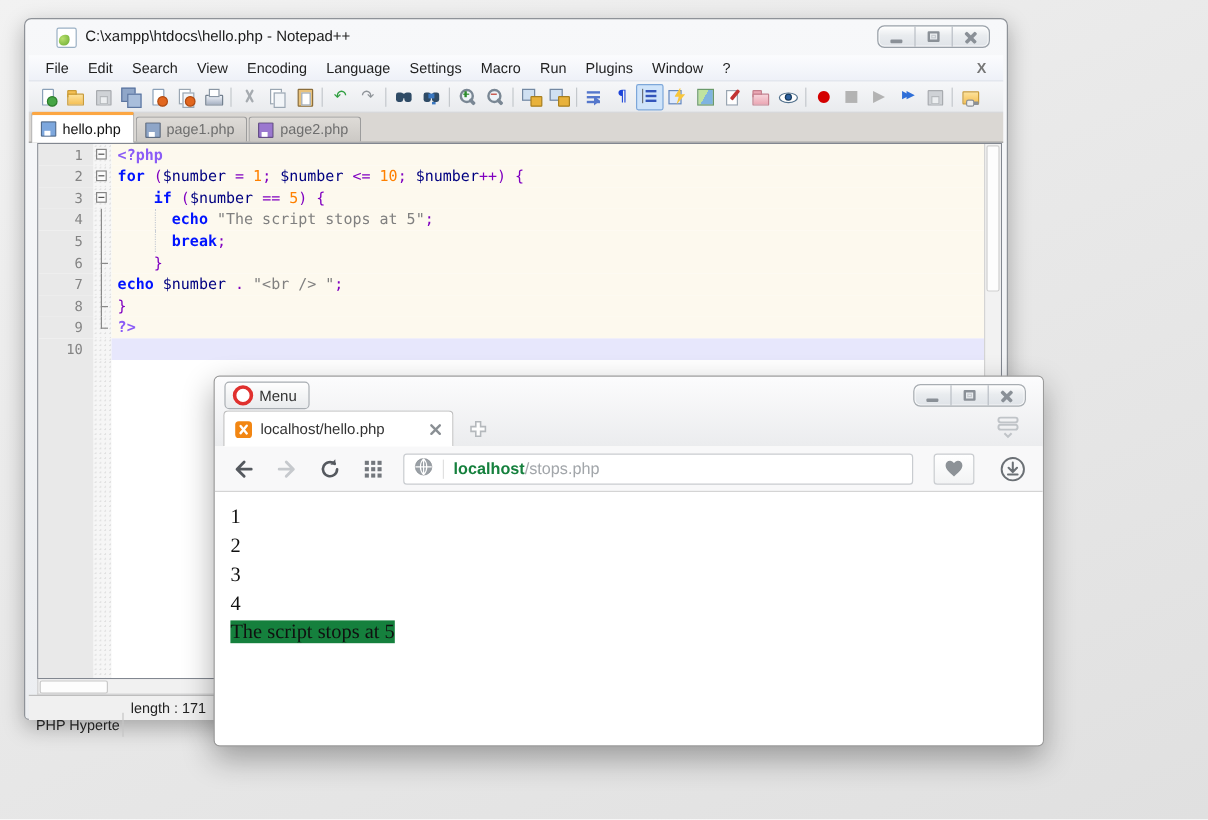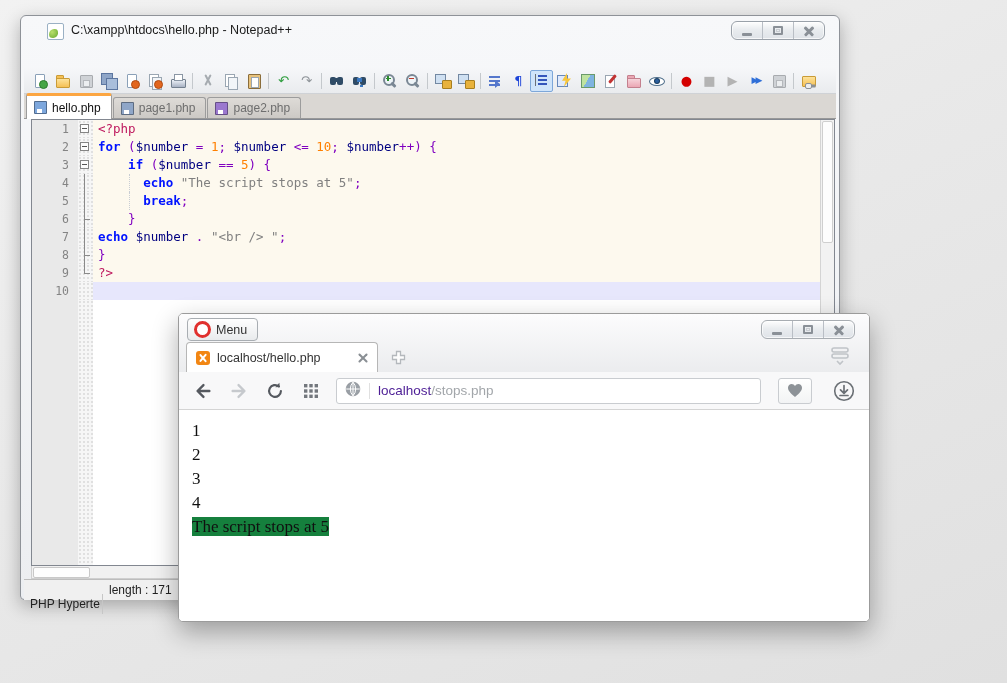--- a/index.html
+++ b/index.html
@@ -118,21 +118,21 @@
   .ed-fill .ln-cell,.ed-fill .fold-cell{height:auto;}
   .ed-fill .code-cell{background:#fff;}
   .fm-box{position:absolute;left:2px;top:4px;width:9px;height:9px;border:1px solid #858585;background:#fcfcfc;box-sizing:border-box;}
   .fm-box::after{content:"";position:absolute;left:1px;top:3px;width:5px;height:1px;background:#555;}
   .fm-v::before{content:"";position:absolute;left:6px;top:0;width:1px;height:18px;background:#8a8a8a;}
   .fm-tee::before{content:"";position:absolute;left:6px;top:0;width:1px;height:18px;background:#8a8a8a;}
   .fm-tee::after{content:"";position:absolute;left:6px;top:9px;width:6px;height:1px;background:#8a8a8a;}
   .fm-end::before{content:"";position:absolute;left:6px;top:0;width:1px;height:10px;background:#8a8a8a;}
   .fm-end::after{content:"";position:absolute;left:6px;top:9px;width:6px;height:1px;background:#8a8a8a;}
   .guide{position:absolute;left:36px;top:0;bottom:0;border-left:1px dotted #c8cdd4;}
-  .tok-tag{color:#be185d;} .tok-kw{color:#0013ff;font-weight:bold;} .tok-var{color:#000080;}
+  .tok-tag{color:#8b5cf6;font-weight:bold;} .tok-kw{color:#0013ff;font-weight:bold;} .tok-var{color:#000080;}
   .tok-num{color:#ff8000;} .tok-str{color:#808080;} .tok-op{color:#8000c0;} .tok-pl{color:#111;}
   .ed-vscroll{width:13px;background:#f2f2f2;border-left:1px solid #d4d4d4;}
   .ed-vscroll .vthumb{margin:1px;height:120px;background:#fdfdfd;border:1px solid #cfcfcf;border-radius:2px;}
 
   .npp-hscroll{position:absolute;left:10px;right:4px;top:550px;height:13px;background:#f1f1f1;
     border:1px solid #cfcfcf;border-top:none;box-sizing:border-box;}
   .hthumb{position:absolute;left:1px;top:1px;width:55px;height:9px;background:#fdfdfd;border:1px solid #c8c8c8;border-radius:2px;}
 
   .npp-status{position:absolute;left:3px;right:3px;top:563px;height:20px;background:#f0f0f0;
     border-top:1px solid #bdbdbd;display:flex;align-items:center;font-size:12px;color:#222;}
@@ -157,21 +157,21 @@
   .tab-close::before,.tab-close::after{content:"";position:absolute;left:-1px;top:4px;width:12px;height:2px;background:#8a8f94;border-radius:1px;}
   .tab-close::before{transform:rotate(45deg);} .tab-close::after{transform:rotate(-45deg);}
   .op-newtab{position:absolute;left:212px;top:36px;width:15px;height:15px;}
   .op-tabmenu{position:absolute;right:18px;top:32px;}
   .op-toolbar{position:absolute;left:0;right:0;top:58px;height:38px;background:#f8f8f9;border-bottom:1px solid #d4d4d4;
     display:flex;align-items:center;padding:0 13px;box-sizing:border-box;gap:14px;}
   .nav-ic{width:22px;height:22px;display:flex;align-items:center;justify-content:center;}
   .op-url{flex:1;height:26px;background:#fff;border:1px solid #c9ccd0;border-radius:3px;display:flex;align-items:center;
     padding:0 8px;gap:8px;font-size:13.5px;box-sizing:border-box;}
   .url-sep{width:1px;height:16px;background:#e0e0e0;}
-  .url-host{color:#4c1d95;} .url-path{color:#a2a6aa;}
+  .url-host{color:#15803d;font-weight:bold;} .url-path{color:#a2a6aa;}
   .op-heart-btn{width:34px;height:26px;border:1px solid #c9ccd0;border-radius:3px;background:linear-gradient(#fff,#f2f3f4);
     display:flex;align-items:center;justify-content:center;margin-left:3px;box-sizing:border-box;}
   .op-download-btn{width:24px;height:24px;display:flex;align-items:center;justify-content:center;margin-left:6px;}
   .op-content{position:absolute;left:0;right:0;top:96px;bottom:0;background:#fff;
     font-family:"Liberation Serif",serif;font-size:17px;color:#101010;padding:9px 13px;}
   .out-line{height:24px;line-height:24px;}
   .out-line .hl{background:#15803d;}
 </style>
 </head>
 <body>
@@ -188,20 +188,35 @@
           </span>
         <span class="wc-btn">
             <span class="wc-max-g"></span>
           </span>
         <span class="wc-btn">
             <span class="wc-x-g"></span>
           </span>
       </div>
     </header>
 
+    <nav class="npp-menubar" id="npp-menu">
+        <span class="menu-item">File</span>
+        <span class="menu-item">Edit</span>
+        <span class="menu-item">Search</span>
+        <span class="menu-item">View</span>
+        <span class="menu-item">Encoding</span>
+        <span class="menu-item">Language</span>
+        <span class="menu-item">Settings</span>
+        <span class="menu-item">Macro</span>
+        <span class="menu-item">Run</span>
+        <span class="menu-item">Plugins</span>
+        <span class="menu-item">Window</span>
+        <span class="menu-item">?</span>
+        <span class="menu-x">X</span>
+      </nav>
     <div class="npp-toolbar" id="npp-toolbar">
         <span class="tb-btn">
           <span class="ic page bplus">
             <i></i>
           </span>
         </span>
         <span class="tb-btn">
           <span class="ic folder"></span>
         </span>
         <span class="tb-btn">

